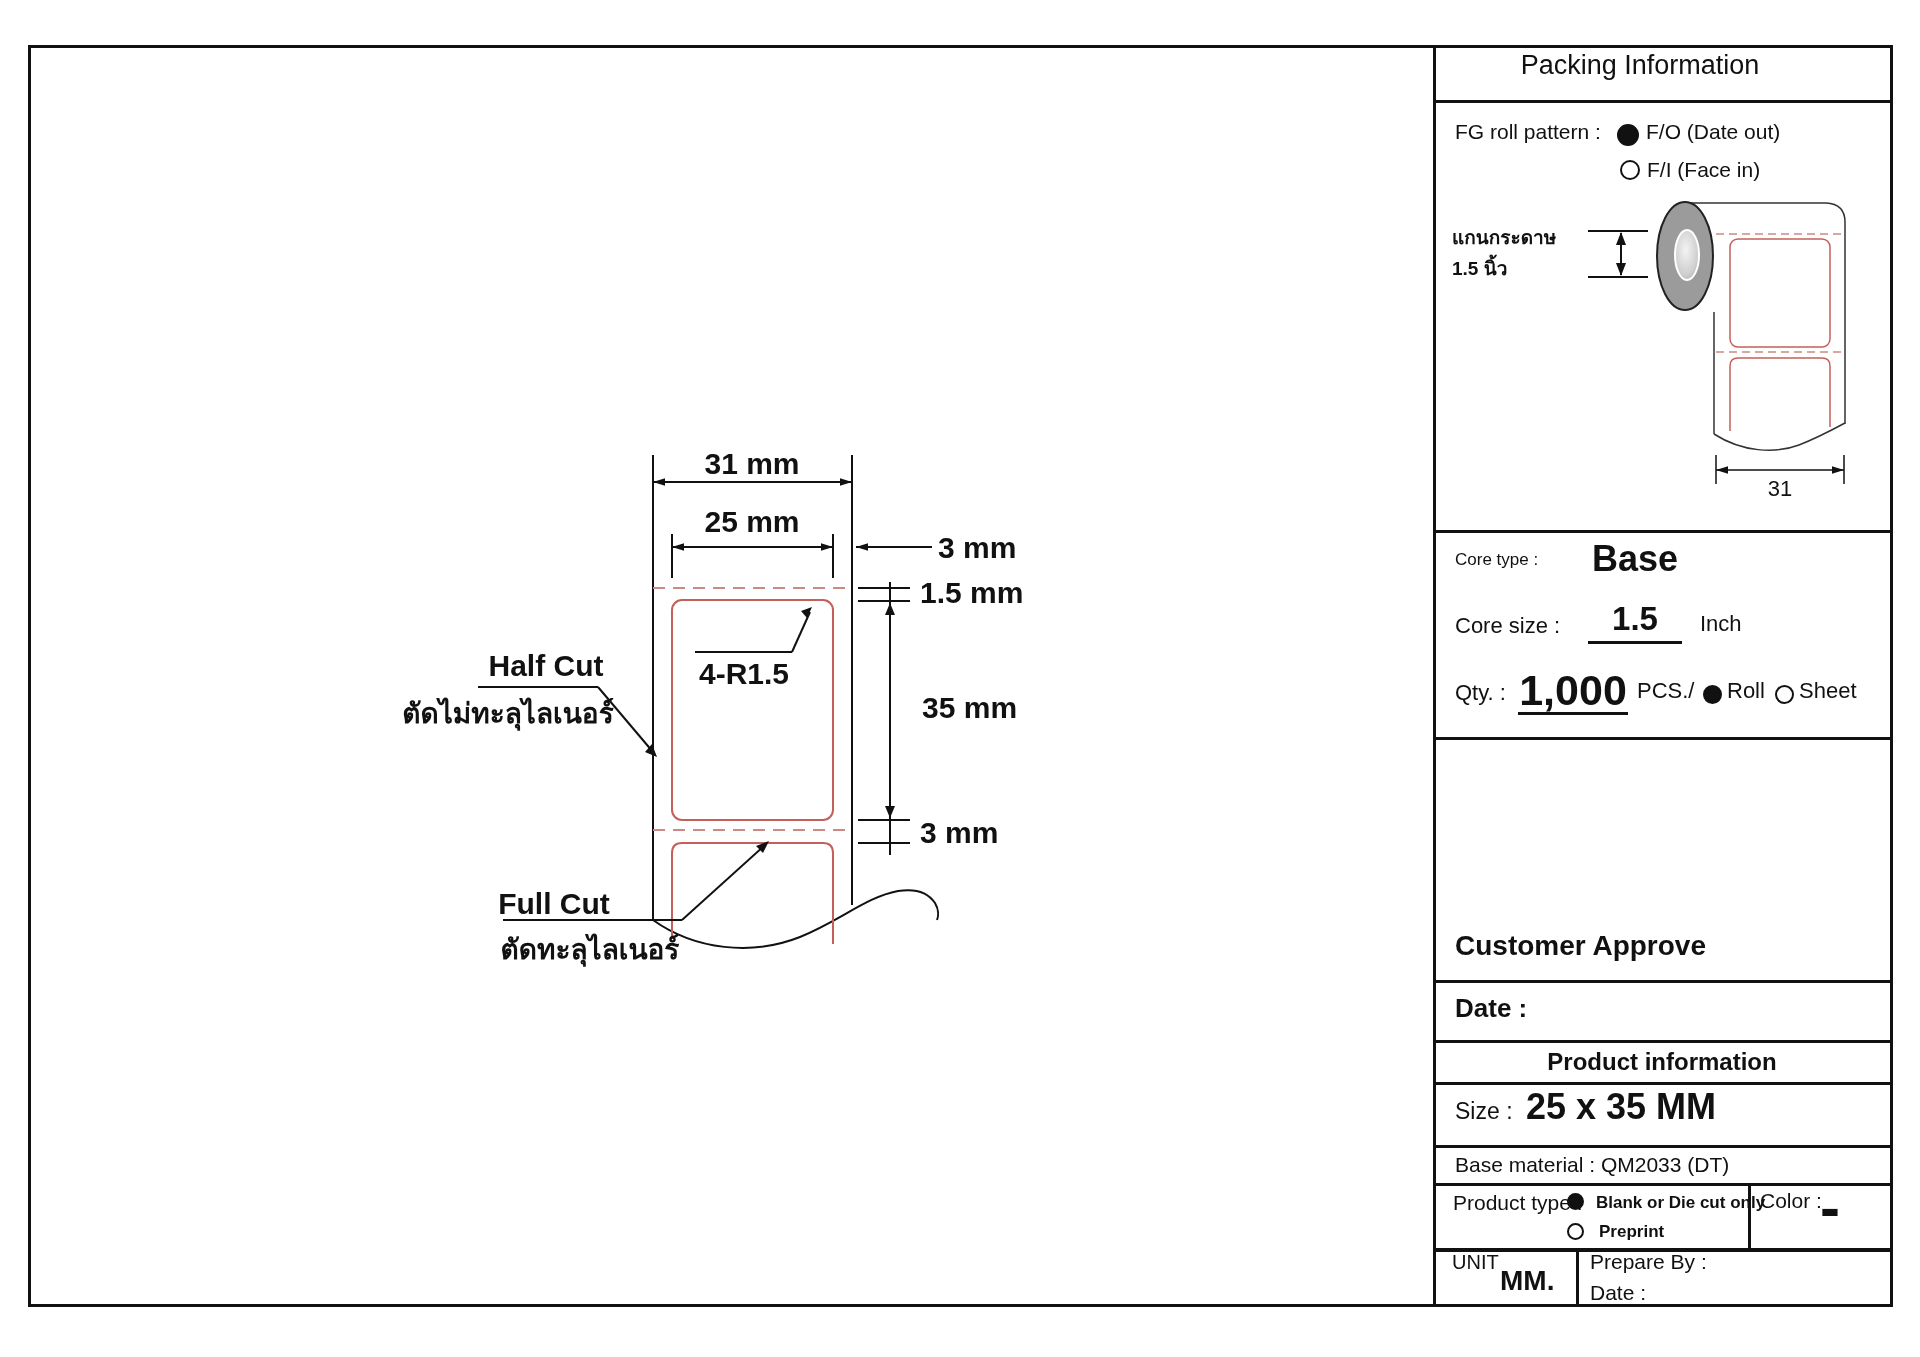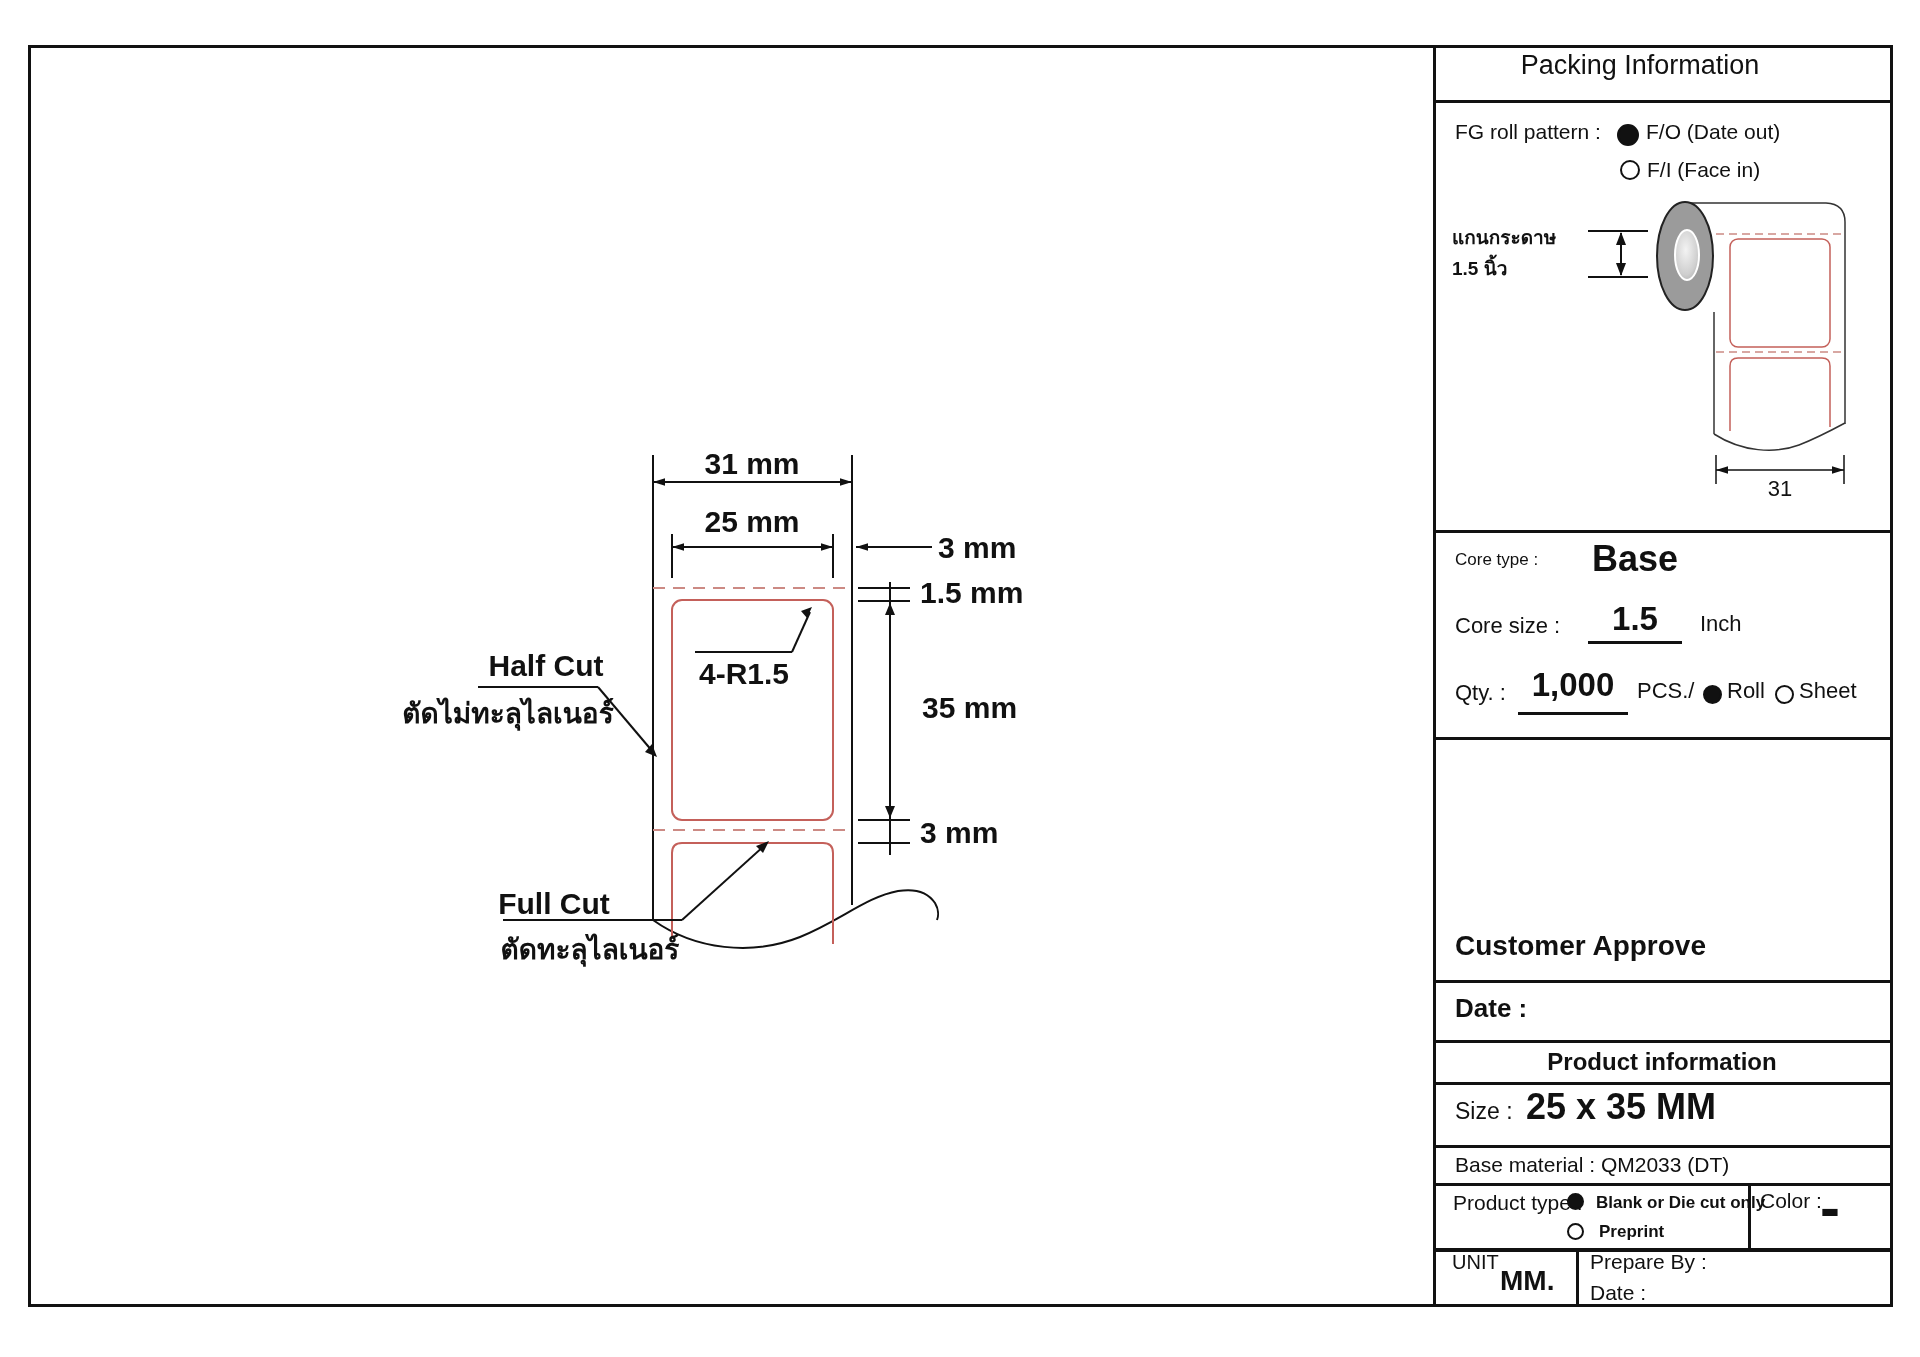--- a/index.html
+++ b/index.html
@@ -143,21 +143,21 @@
 
   <div class="t" style="left:1455px;top:550px;font-size:17px;">Core type :</div>
   <div class="t b" style="left:1592px;top:538px;font-size:36px;">Base</div>
 
   <div class="t" style="left:1455px;top:613px;font-size:22px;">Core size :</div>
   <div class="t b center" style="left:1588px;top:600px;width:94px;font-size:33px;">1.5</div>
   <div class="uline" style="left:1588px;top:641px;width:94px;"></div>
   <div class="t" style="left:1700px;top:611px;font-size:22px;">Inch</div>
 
   <div class="t" style="left:1455px;top:680px;font-size:22px;">Qty. :</div>
-  <div class="t b center" style="left:1518px;top:666px;width:110px;font-size:33px;">1,000</div>
+  <div class="t b center" style="left:1518px;top:666px;width:110px;font-size:43px;">1,000</div>
   <div class="uline" style="left:1518px;top:712px;width:110px;"></div>
   <div class="t" style="left:1637px;top:678px;font-size:22px;">PCS./</div>
   <span class="radio filled" style="left:1703px;top:685px;width:19px;height:19px;"></span>
   <div class="t" style="left:1727px;top:678px;font-size:22px;">Roll</div>
   <span class="radio" style="left:1775px;top:685px;width:19px;height:19px;"></span>
   <div class="t" style="left:1799px;top:678px;font-size:22px;">Sheet</div>
 
   <div class="t b" style="left:1455px;top:930px;font-size:28px;">Customer Approve</div>
   <div class="t b" style="left:1455px;top:993px;font-size:26px;">Date :</div>
 

